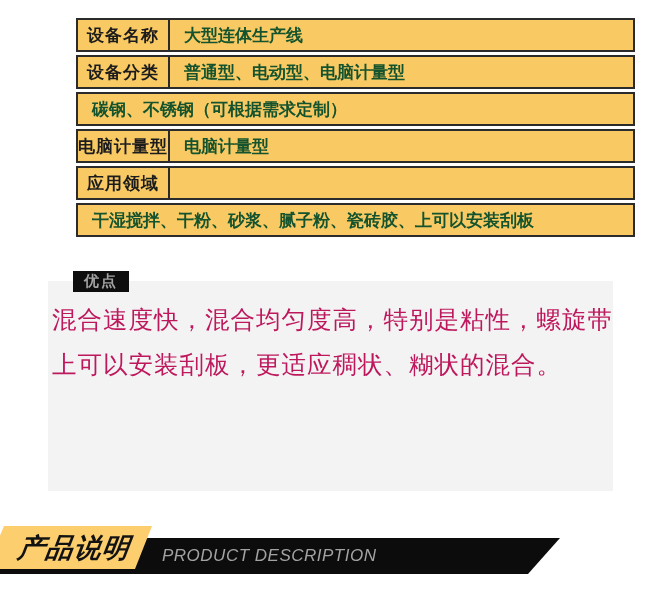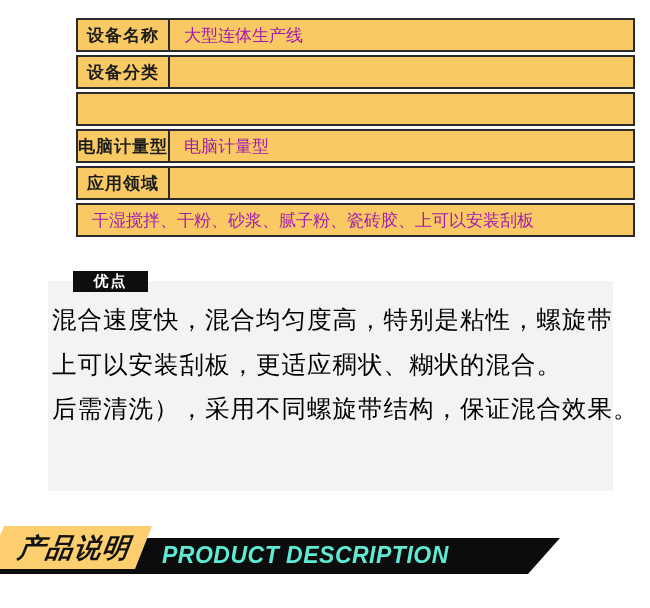--- a/index.html
+++ b/index.html
@@ -17,47 +17,47 @@
     border:2px solid #2b2b2b;display:flex;align-items:stretch;
   }
   .spec-label{
     box-sizing:border-box;width:92px;flex:0 0 92px;
     border-right:2px solid #2b2b2b;
     display:flex;align-items:center;justify-content:center;
     font-size:17px;font-weight:600;color:#1c1c1c;letter-spacing:1px;
   }
   .spec-value{
     flex:1;display:flex;align-items:center;
-    padding-left:14px;font-size:17px;font-weight:400;color:#a21caf;
+    padding-left:14px;font-size:17px;font-weight:700;color:#14532d;
     white-space:nowrap;overflow:hidden;
   }
   
   .adv-panel{
     position:absolute;left:48px;top:281px;width:565px;height:210px;
     background:#f3f3f4;
   }
   .adv-badge{
-    position:absolute;left:25px;top:-10px;width:75px;height:21px;
-    background:#0e0e0e;color:#ffffff;font-size:15px;font-weight:700;
+    position:absolute;left:25px;top:-10px;width:56px;height:21px;
+    background:#0e0e0e;color:#a3a3a3;font-size:15px;font-weight:700;
     display:flex;align-items:center;justify-content:center;letter-spacing:2px;
   }
   .adv-text{
     padding:17px 0 0 4px;font-size:24.5px;line-height:44.5px;
-    color:#000000;letter-spacing:1px;
+    color:#be185d;letter-spacing:1px;
   }
   .adv-line{white-space:nowrap;}
   
   .banner-black{
     position:absolute;left:-60px;top:538px;width:620px;height:36px;
     background:#0c0c0c;
     clip-path:polygon(0 0,620px 0,588px 36px,0 36px);
   }
   .banner-en{
     position:absolute;left:222px;top:50%;transform:translateY(-52%);
-    color:#5eead4;font-size:23px;font-style:italic;font-weight:700;
+    color:#a3a3a3;font-size:17px;font-style:italic;font-weight:400;
     letter-spacing:0.5px;white-space:nowrap;
   }
   .banner-yellow{
     position:absolute;left:-14px;top:526px;width:166px;height:43px;
     background:#fcce6e;
     clip-path:polygon(18px 0,166px 0,149px 43px,0 43px);
     display:flex;align-items:center;justify-content:center;
   }
   .banner-cn{
     padding-left:10px;color:#121212;font-size:27px;font-weight:700;
@@ -70,41 +70,42 @@
 
 <div class="page">
 
   <div class="spec-table" id="specTable">
       <div class="spec-row">
         <div class="spec-label">设备名称</div>
         <div class="spec-value">大型连体生产线</div>
       </div>
       <div class="spec-row">
         <div class="spec-label">设备分类</div>
+        <div class="spec-value">普通型、电动型、电脑计量型</div>
       </div>
       <div class="spec-row">
+        <div class="spec-value">碳钢、不锈钢（可根据需求定制）</div>
       </div>
       <div class="spec-row">
         <div class="spec-label">电脑计量型</div>
         <div class="spec-value">电脑计量型</div>
       </div>
       <div class="spec-row">
         <div class="spec-label">应用领域</div>
       </div>
       <div class="spec-row">
         <div class="spec-value">干湿搅拌、干粉、砂浆、腻子粉、瓷砖胶、上可以安装刮板</div>
       </div>
     </div>
 
   <div class="adv-panel">
     <div class="adv-badge">优点</div>
     <div class="adv-text" id="advText">
         <div class="adv-line">混合速度快，混合均匀度高，特别是粘性，螺旋带</div>
         <div class="adv-line">上可以安装刮板，更适应稠状、糊状的混合。</div>
-        <div class="adv-line">后需清洗），采用不同螺旋带结构，保证混合效果。</div>
       </div>
   </div>
 
   <div class="banner-black">
     <span class="banner-en">PRODUCT DESCRIPTION</span>
   </div>
   <div class="banner-yellow">
     <span class="banner-cn">产品说明</span>
   </div>
 

